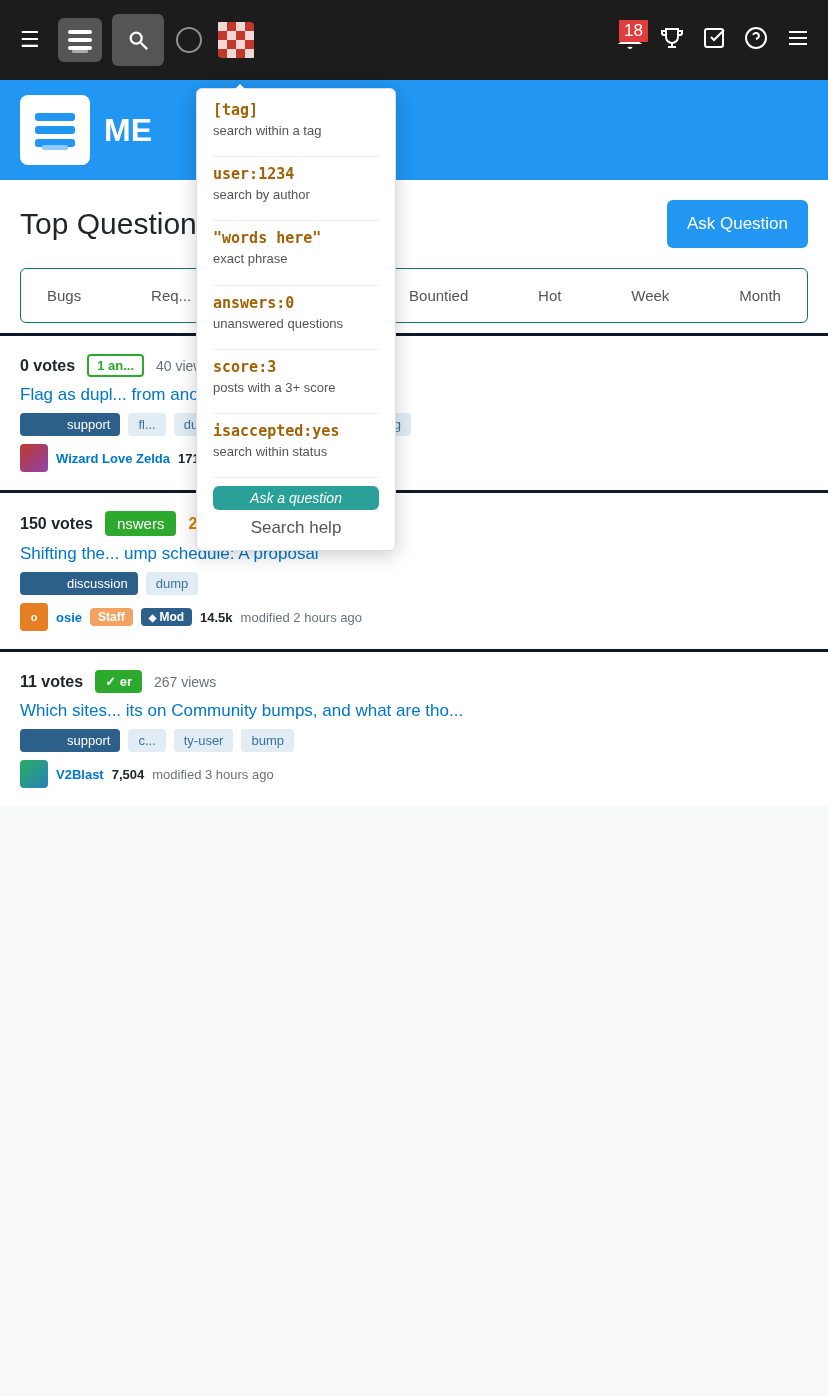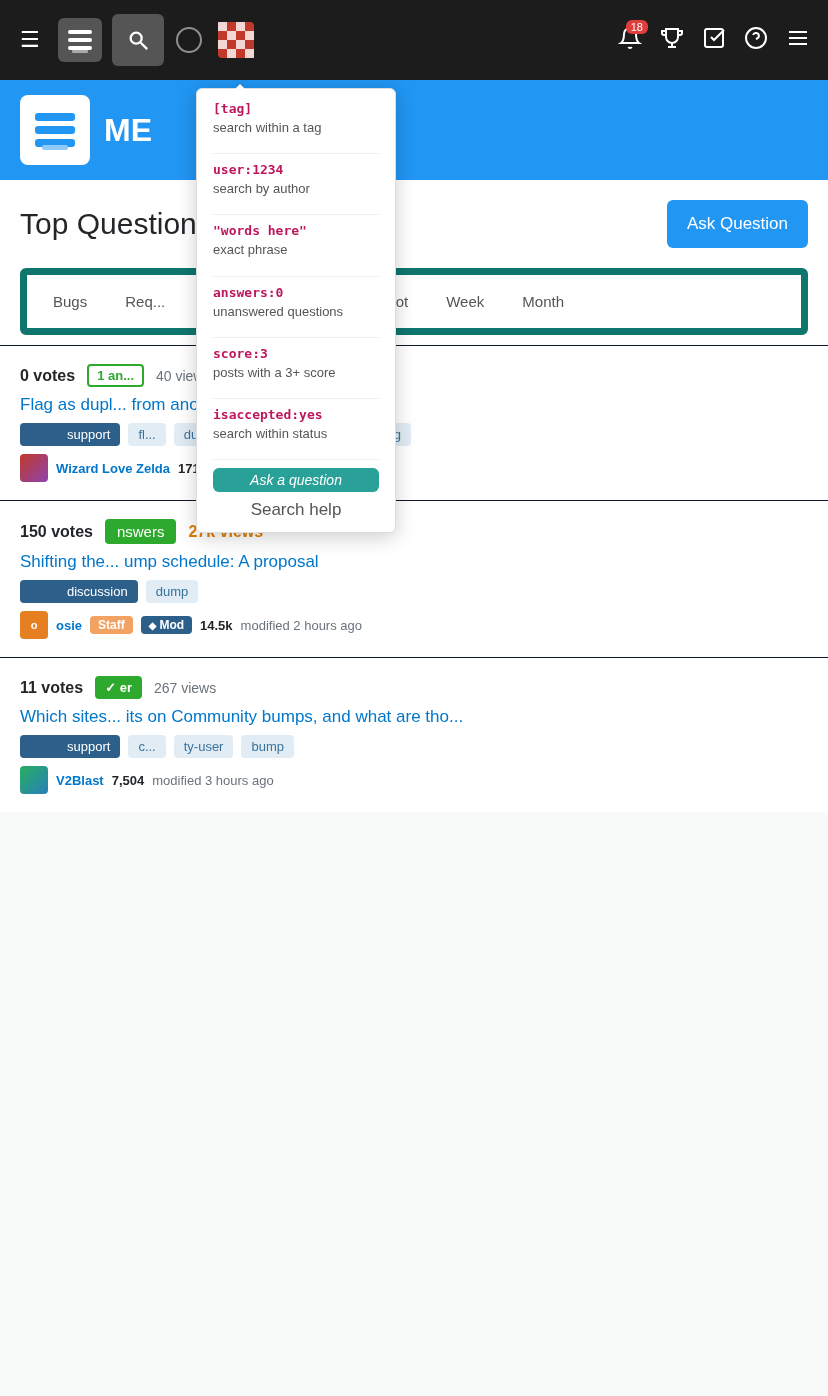--- a/index.html
+++ b/index.html
@@ -38,22 +38,22 @@
     .header-icon-item {
       color: white;
       font-size: 20px;
       padding: 6px;
       cursor: pointer;
       position: relative;
     }
     .badge-count {
       background: #e03d3d;
       color: white;
-      font-size: 11px;
-      border-radius: 6px;
+      font-size: 17px;
+      border-radius: 1px;
       padding: 1px 5px;
       position: absolute;
       top: 0;
       right: 0;
     }
 
     
     .site-banner {
       background: #2196f3;
       height: 100px;
@@ -98,47 +98,48 @@
       border: none;
       border-radius: 6px;
       padding: 14px 20px;
       font-size: 17px;
       cursor: pointer;
       font-weight: 500;
     }
 
     
     .filter-tabs {
-      border: 7px solid #0f766e;
+      border: 1px solid #0f766e;
       border-radius: 6px;
       margin: 10px 20px;
       padding: 10px;
       display: flex;
       flex-wrap: wrap;
       gap: 6px;
+      justify-content: space-between;
     }
     .tab-item {
       padding: 8px 16px;
       border-radius: 4px;
       font-size: 15px;
       cursor: pointer;
       color: #555;
     }
     .tab-badge {
       background: #2196f3;
       color: white;
       border-radius: 4px;
       padding: 2px 7px;
       font-size: 13px;
       font-weight: 600;
     }
 
     
     .question-item {
-      border-top: 1px solid #0f172a;
+      border-top: 3px solid #0f172a;
       padding: 18px 20px;
       display: flex;
       flex-direction: column;
       gap: 8px;
     }
     .question-meta {
       display: flex;
       align-items: center;
       gap: 12px;
       font-size: 14px;
@@ -240,22 +241,22 @@
       border-bottom-color: white;
       filter: drop-shadow(0 -2px 2px rgba(0,0,0,0.1));
     }
     .dropdown-item {
       margin-bottom: 16px;
     }
     .dropdown-item:last-child { margin-bottom: 0; }
     .dropdown-code {
       font-family: monospace;
       font-weight: bold;
-      font-size: 13px;
-      color: #be185d;
+      font-size: 15px;
+      color: #a16207;
       display: block;
       margin-bottom: 2px;
     }
     .dropdown-desc {
       font-size: 13px;
       color: #555;
       line-height: 1.4;
     }
     .dropdown-divider {
       border: none;

